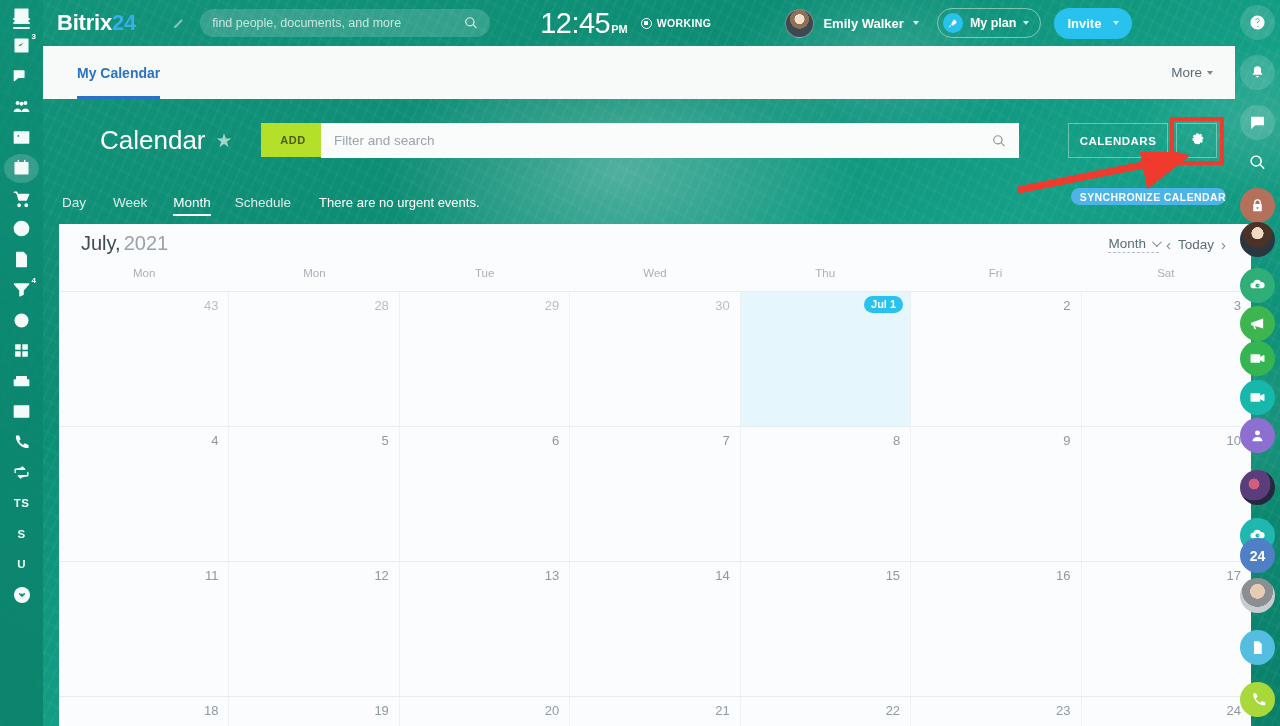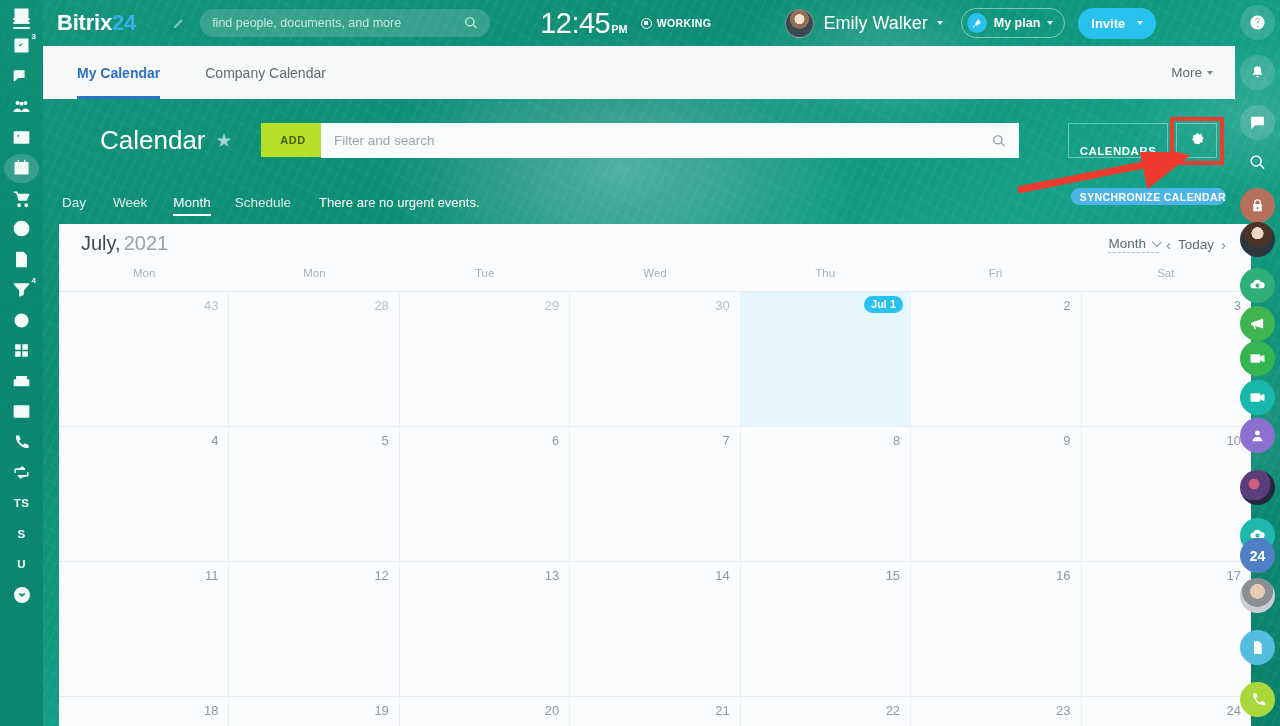--- a/index.html
+++ b/index.html
@@ -84,21 +84,21 @@
     display:flex;align-items:center;justify-content:center;
   }
   #working .dot-ring i { width:4px;height:4px;background:#fff;display:block; }
   #working .wl { font-size:10.5px; font-weight:bold; letter-spacing:.4px;}
   #user-block { margin-left: 74px; display:flex; align-items:center; gap:9px;}
   #avatar-top {
     width: 29px; height: 29px; border-radius: 50%; overflow:hidden;
     background: radial-gradient(circle at 50% 34%, #f3e0cf 0 22%, #8f7054 23% 42%, #3a4a52 43% 100%);
     border:1px solid rgba(255,255,255,.35);
   }
-  #user-name { font-size: 18px; font-weight: normal; color:#fff; }
+  #user-name { font-size: 13px; font-weight: bold; color:#fff; }
   .caret-d { width:0;height:0;border-left:3.5px solid transparent;border-right:3.5px solid transparent;border-top:4px solid rgba(255,255,255,.85); }
   #myplan {
     margin-left: 18px; height: 30px; border-radius:15px;
     border:1px solid rgba(255,255,255,0.45);
     display:flex;align-items:center;gap:7px;padding:0 11px 0 5px;
   }
   #myplan .rocket{
     width:20px;height:20px;border-radius:50%;background:#29c2ef;
     display:flex;align-items:center;justify-content:center;
   }
@@ -157,21 +157,21 @@
   #add-btn .drop{ width:29px; display:flex;align-items:center;justify-content:center; }
   #add-btn .drop .c{ width:0;height:0;border-left:4px solid transparent;border-right:4px solid transparent;border-top:5px solid #5d7215; }
   #filter-box{
     position:absolute; left:321px; top:123px; width:698px; height:35px;
     background:#fafbfb; display:flex; align-items:center; padding:0 13px; z-index:21;
   }
   #filter-box .ph{ flex:1; font-size:13.5px; color:#9aa4ab; }
   #filter-box svg{ width:14px;height:14px; fill:#8d979e;}
   #calendars-btn{
     position:absolute; left:1068px; top:123px; width:100px; height:35px;
-    border:1px solid rgba(255,255,255,0.38); display:flex;align-items:flex-end;justify-content:center;
+    border:1px solid rgba(255,255,255,0.38); display:flex;align-items:center;justify-content:center;
     z-index:21;
   }
   #calendars-btn .lbl{ font-size:11.5px; font-weight:bold; color:#ffffff; letter-spacing:.5px;}
   #gear-btn{
     position:absolute; left:1176px; top:123px; width:41px; height:35px;
     border:1px solid rgba(255,255,255,0.38); display:flex;align-items:center;justify-content:center;
     z-index:21;
   }
   #gear-btn svg{ width:18px;height:18px;fill:#ffffff; }
   #gear-highlight{
@@ -469,23 +469,20 @@
         <svg viewBox="0 0 24 24">
           <path d="M6 3h4l2 5-2.5 2.5a12 12 0 006 6L18 14l5 2v4h-4A18 18 0 016 7z"></path>
         </svg>
       </div>
     </div>
 
   <div id="tabstrip">
     <div class="tab t1 active">
       <span>My Calendar</span>
     </div>
-    <div class="tab t2">
-      <span>Company Calendar</span>
-    </div>
     <div id="more-tab">
       <span>More</span>
       <span class="caret-g"></span>
     </div>
   </div>
 
   <div id="cal-head">
     <div id="cal-title">
       <span>Calendar</span>
       <span class="star">★</span>

